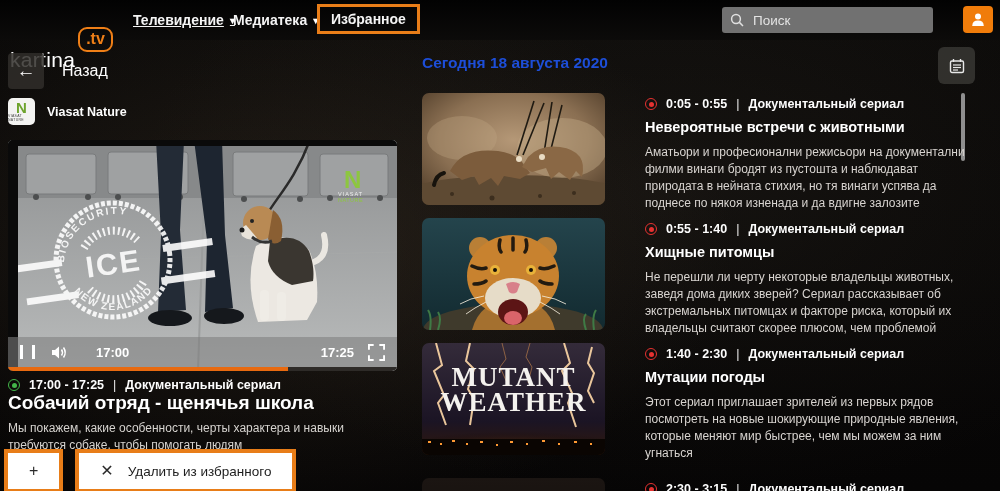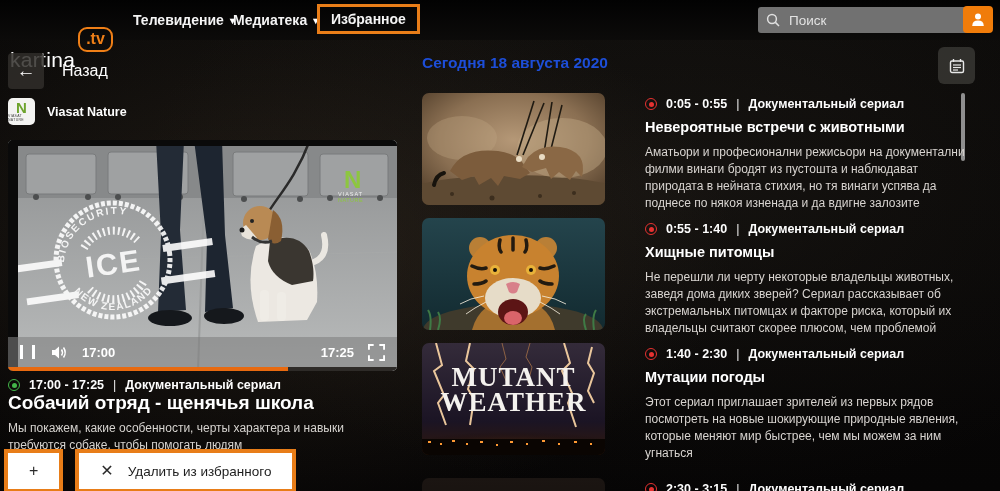--- a/index.html
+++ b/index.html
@@ -11,40 +11,40 @@
       linear-gradient(#0b0a09,#060505);
     font-family:"Liberation Sans",sans-serif;color:#fff;
   }
   
   .header{position:absolute;left:0;top:0;width:1000px;height:40px;background:linear-gradient(#020202,#0c0b0a);}
   .logo{position:absolute;left:10px;top:6px;display:flex;align-items:center;}
   .logo-word{font-size:21px;font-weight:500;color:#fdfdfd;letter-spacing:.3px;margin-top:42px;}
   .logo-tv{margin-left:3px;color:#ef7f17;border:2px solid #ef7f17;border-radius:9px;padding:1px 6px 2px;font-size:16px;font-weight:700;}
   .nav-item{position:absolute;top:0;height:40px;display:flex;align-items:center;font-size:14px;font-weight:600;color:#f4f4f4;cursor:pointer;}
   .caret{font-size:10px;margin-left:6px;color:#fff;}
-  .nav-tv{left:133px;} .nav-media{left:233px;}
+  .nav-tv{left:133px;text-decoration:underline;} .nav-media{left:233px;}
   .nav-fav{left:317px;top:4px;height:24px;border:3px solid #e87d18;padding:0 11px;}
-  .search-box{position:absolute;left:758px;top:7px;width:211px;height:26px;background:#717171;border-radius:3px;display:flex;align-items:center;padding:0 8px;box-sizing:border-box;}
+  .search-box{position:absolute;left:722px;top:7px;width:211px;height:26px;background:#717171;border-radius:3px;display:flex;align-items:center;padding:0 8px;box-sizing:border-box;}
   .search-box input{background:transparent;border:none;outline:none;color:#f2f2f2;font-size:13.5px;margin-left:7px;width:160px;font-family:"Liberation Sans",sans-serif;}
   .search-box input::placeholder{color:#e3e3e3;}
   .user-btn{position:absolute;left:963px;top:6px;width:30px;height:27px;background:#f07c0a;border-radius:4px;display:flex;align-items:center;justify-content:center;cursor:pointer;}
   
   .back-btn{position:absolute;left:8px;top:53px;width:36px;height:36px;background:rgba(48,46,42,.85);border-radius:4px;display:flex;align-items:center;justify-content:center;font-size:19px;color:#fff;cursor:pointer;}
   .back-label{position:absolute;left:62px;top:62px;font-size:16px;color:#fdfdfd;}
   .channel-row{position:absolute;left:8px;top:98px;display:flex;align-items:center;}
   .channel-logo{width:27px;height:27px;background:#f3f3f1;border-radius:5px;display:flex;flex-direction:column;align-items:center;justify-content:center;}
   .logo-n{color:#6da32c;font-weight:700;font-size:15px;line-height:13px;}
   .logo-sub{font-size:3.5px;color:#444;letter-spacing:.3px;}
   .channel-name{margin-left:12px;font-size:12.5px;font-weight:700;color:#fdfdfd;}
   .player{position:absolute;left:8px;top:140px;width:389px;height:231px;border-radius:5px;overflow:hidden;background:#9ea0a0;cursor:pointer;}
   .player svg.scene{position:absolute;left:0;top:0;}
   .controls{position:absolute;left:0;bottom:4px;width:100%;height:30px;background:rgba(125,125,125,.58);display:flex;align-items:center;padding:0 12px;box-sizing:border-box;}
   .pause{width:9px;height:14px;border-left:3.5px solid #fff;border-right:3.5px solid #fff;margin-right:16px;cursor:pointer;}
   .ctrl-time{font-size:13px;font-weight:600;color:#fff;}
-  .ctrl-left-time{margin-left:14px;}
+  .ctrl-left-time{margin-left:28px;}
   .ctrl-spacer{flex:1;}
   .fs-icon{margin-left:14px;cursor:pointer;display:flex;}
   .progress{position:absolute;left:0;bottom:0;width:100%;height:4px;background:#2e2b28;cursor:pointer;}
   .progress-fill{height:100%;width:72%;background:#e86a10;}
   .dot-icon{display:inline-block;width:10px;height:10px;border-radius:50%;border:1.5px solid var(--c);position:relative;flex:none;}
   .dot-icon::after{content:"";position:absolute;inset:2.5px;border-radius:50%;background:var(--c);}
   .meta-row{display:flex;align-items:center;font-size:12.5px;font-weight:700;color:#fdfdfd;}
   .meta-row .dot-icon{margin-right:9px;}
   .meta-sep{margin:0 9px;font-weight:400;color:#e8e8e8;}
   .left-meta{position:absolute;left:8px;top:378px;}

